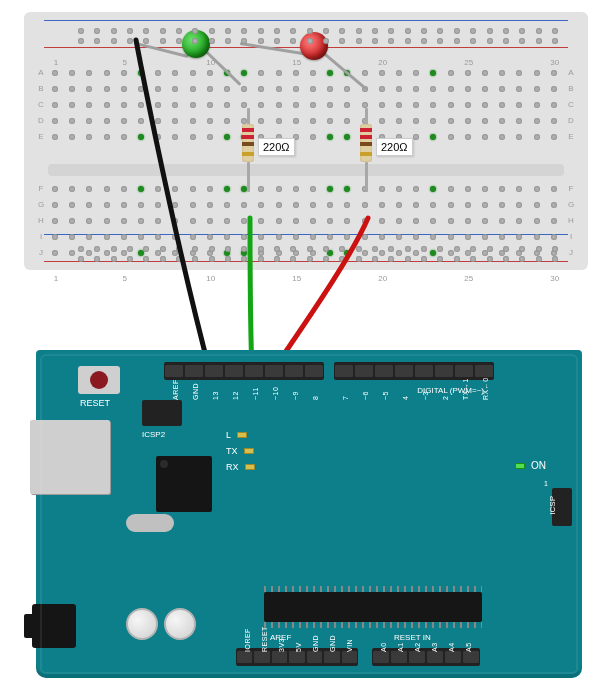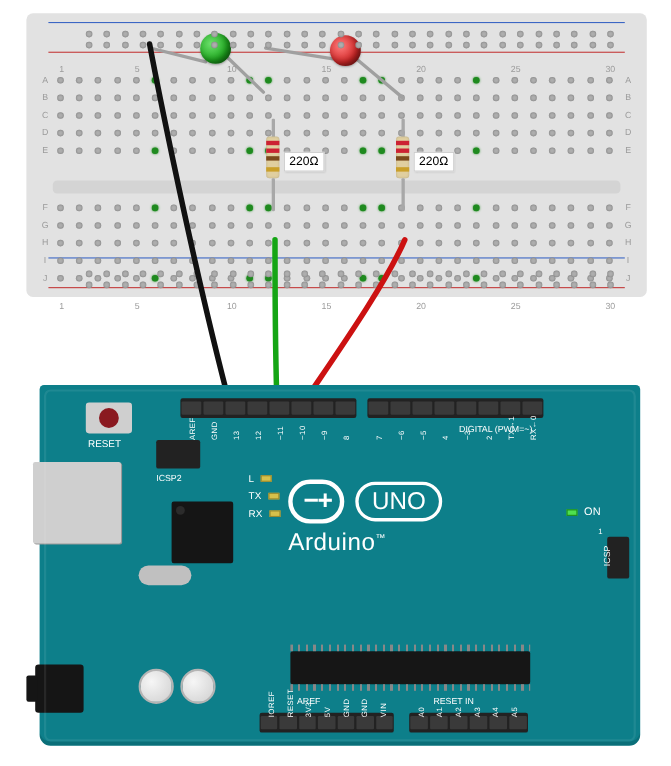--- a/index.html
+++ b/index.html
@@ -758,18 +758,13 @@
 
   <div class="on-led">
     <span class="dot"></span>
     <span>ON</span>
   </div>
 
   <div class="icsp1"></div>
   <div class="pin-label" style="right:34px; top:130px;">1</div>
   <div class="icsp1-label">ICSP</div>
 
-  <div class="logo-area">
-    <span class="logo-sym">−&nbsp;+</span>
-    <span class="logo-uno">UNO</span>
-    <div class="logo-txt"><span>Arduino</span><sup>™</sup></div>
-  </div>
 </div>
 
 </body></html>

